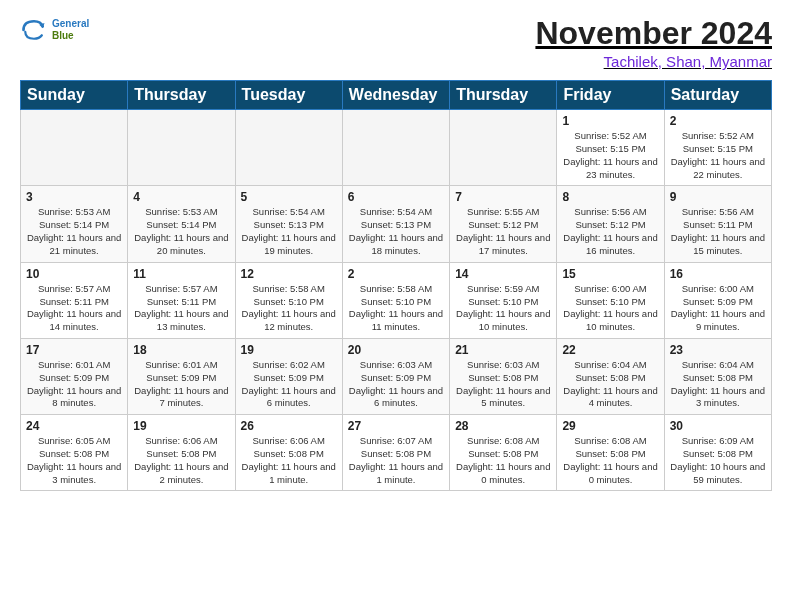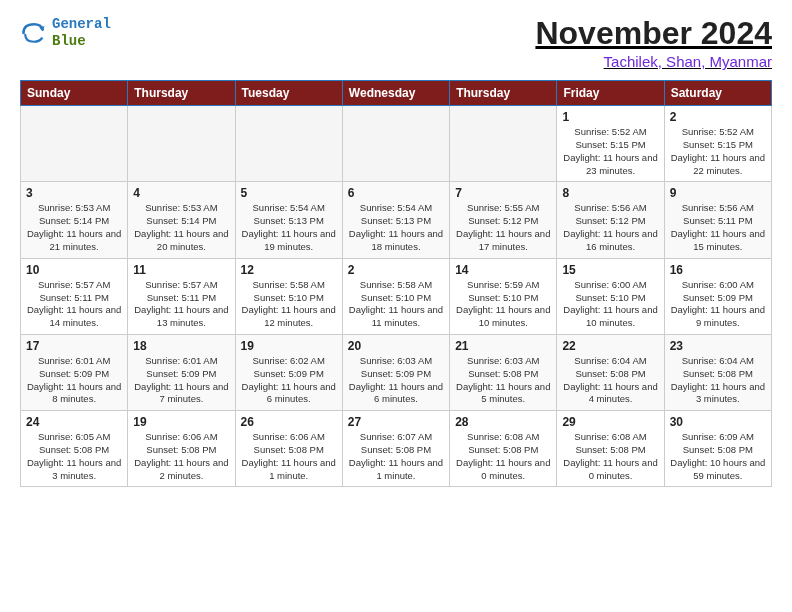--- a/index.html
+++ b/index.html
@@ -19,25 +19,24 @@
       align-items: flex-start;
       justify-content: space-between;
       margin-bottom: 10px;
     }
     .logo {
       display: flex;
       align-items: center;
       gap: 4px;
     }
     .logo-text {
-      font-size: 14px;
+      font-size: 10px;
       font-weight: bold;
       line-height: 1.2;
       color: #333;
-      font-family: Liberation Mono, monospace;
     }
     .logo-text span {
       color: #2979c0;
     }
     .logo-icon {
       width: 28px;
       height: 28px;
     }
     .title-block {
       text-align: right;
@@ -52,23 +51,23 @@
     .location-title {
       font-size: 15px;
       color: #6d28d9;
       margin-top: 2px;
     }
     .calendar {
       width: 100%;
       border-collapse: collapse;
     }
     .calendar th {
-      background: #7f1d1d;
+      background: #0c4a6e;
       color: #fff;
-      font-size: 12px;
+      font-size: 16px;
       font-weight: bold;
       padding: 5px 6px;
       text-align: left;
       border: 1px solid #2979c0;
     }
     .calendar td {
       border: 1px solid #ccc;
       vertical-align: top;
       padding: 4px 5px;
       font-size: 10px;

